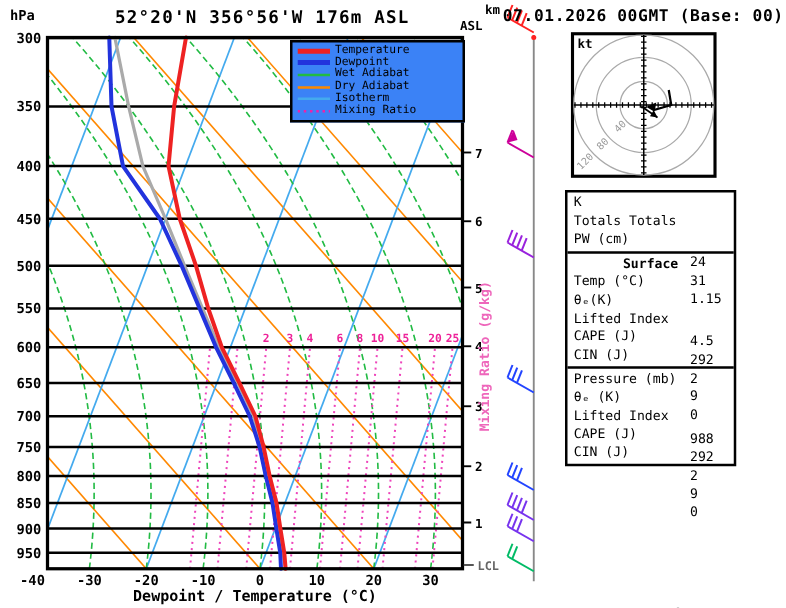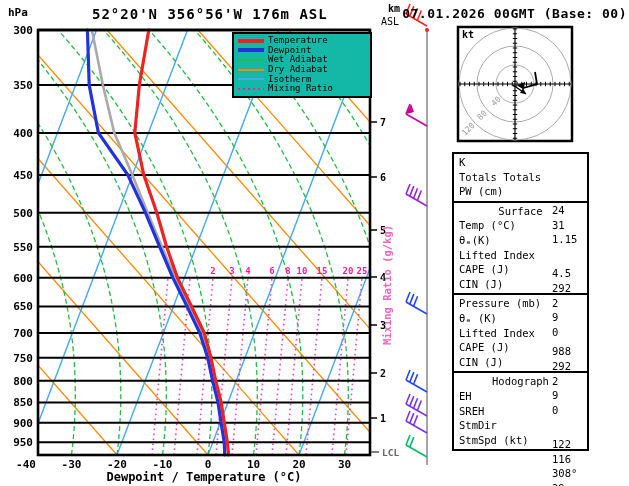--- a/index.html
+++ b/index.html
@@ -2,36 +2,36 @@
 <html><head>
 <meta charset="utf-8">
 <style>
   html,body{margin:0;padding:0;background:#fff;}
   #stage{position:relative;width:629px;height:486px;background:#fff;overflow:hidden;
          font-family:"DejaVu Sans Mono","Liberation Mono",monospace;}
   .hdr{position:absolute;white-space:nowrap;color:#000;}
   #hpa-label{left:8px;top:6px;font-size:11px;font-weight:bold;}
   #chart-title{left:52px;top:6px;font-size:14px;font-weight:bold;letter-spacing:1px;margin-left:40px;}
   #km-label{left:388px;top:3px;font-size:10px;font-weight:bold;}
-  #asl-label{left:381px;top:16px;font-size:10px;font-weight:normal;}
+  #asl-label{left:368px;top:16px;font-size:10px;font-weight:bold;}
   #date-label{right:2px;top:6px;font-size:13px;font-weight:bold;letter-spacing:0.5px;text-align:right;}
   #skewt-svg{position:absolute;left:0;top:0;}
   #hodo-svg{position:absolute;left:448px;top:18px;}
   
-  #legend{position:absolute;left:232px;top:32px;width:140px;border:2px solid #000;background:#14b8a6;
+  #legend{position:absolute;left:232px;top:32px;width:140px;border:2px solid #000;background:#3b82f6;
           padding:2px 0 2px 4px;box-sizing:border-box;}
   .lg-row{display:flex;align-items:center;height:9.6px;}
   .lg-swatch{width:26px;margin-right:4px;flex:0 0 26px;}
   .lg-label{font-size:9px;line-height:9px;color:#000;white-space:nowrap;}
   
   #data-table{position:absolute;left:452px;top:152px;width:137px;border:2px solid #000;background:#fff;
               box-sizing:border-box;font-size:10.5px;color:#000;}
   .tbl-section{border-top:2px solid #000;padding:1px 0 2px 0;}
   .tbl-section:first-child{border-top:none;}
-  .tbl-head{text-align:center;height:14.6px;line-height:14.6px;font-weight:normal;}
+  .tbl-head{text-align:center;height:14.6px;line-height:14.6px;font-weight:bold;}
   .tbl-row{position:relative;height:14.6px;line-height:14.6px;white-space:nowrap;}
   .tbl-lab{position:absolute;left:5px;}
   .tbl-val{position:absolute;left:98px;margin-top:48px;}
   #copyright{position:absolute;left:448px;top:440px;font-size:12.5px;font-weight:bold;color:#000;margin-top:44px;}
 </style>
 </head>
 <body>
 
 <div id="stage">
   <svg id="skewt-svg" width="450" height="486">
@@ -370,35 +370,16 @@
         </div>
         <div class="tbl-row">
           <span class="tbl-lab">CAPE (J)</span>
           <span class="tbl-val">9</span>
         </div>
         <div class="tbl-row">
           <span class="tbl-lab">CIN (J)</span>
           <span class="tbl-val">0</span>
         </div>
       </div>
-      <div class="tbl-section">
-        <div class="tbl-head">Hodograph</div>
-        <div class="tbl-row">
-          <span class="tbl-lab">EH</span>
-          <span class="tbl-val">122</span>
-        </div>
-        <div class="tbl-row">
-          <span class="tbl-lab">SREH</span>
-          <span class="tbl-val">116</span>
-        </div>
-        <div class="tbl-row">
-          <span class="tbl-lab">StmDir</span>
-          <span class="tbl-val">308°</span>
-        </div>
-        <div class="tbl-row">
-          <span class="tbl-lab">StmSpd (kt)</span>
-          <span class="tbl-val">29</span>
-        </div>
-      </div>
     </div>
 
   <div id="copyright">© weatheronline.co.uk</div>
 </div>
 
 </body></html>

